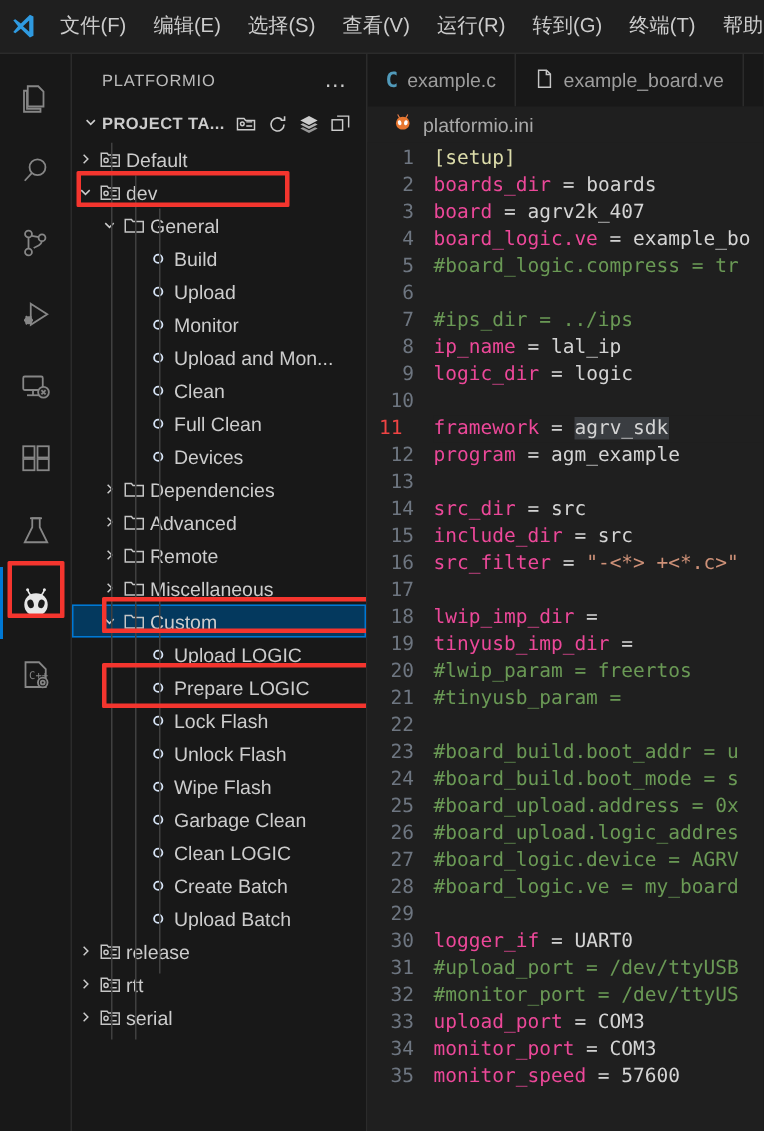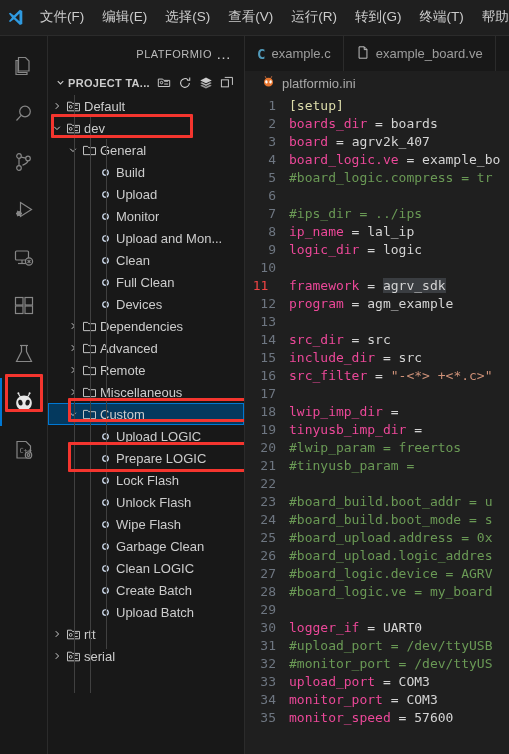--- a/index.html
+++ b/index.html
@@ -70,21 +70,21 @@
     position: relative;
     overflow: hidden;
   }
   .sidebar-title {
     height: 35px; flex: 0 0 35px;
     display: flex; align-items: center;
     padding: 0 8px 0 20px;
     color: #bbbbbb; font-size: 11px; letter-spacing: .5px;
     text-transform: uppercase;
   }
-  .sidebar-title .label { flex: 1 1 auto; text-align: right; }
+  .sidebar-title .label { flex: 1 1 auto; }
   .sidebar-title .more { color: #cccccc; font-size: 15px; letter-spacing: 1px; cursor: pointer; padding: 0 4px;}
 
   .section-header {
     height: 24px; display: flex; align-items: center;
     padding: 0 4px 0 4px;
     color: #cccccc; font-size: 11px; font-weight: bold;
     letter-spacing: .3px;
     cursor: pointer;
   }
   .section-header .twisty { width: 16px; text-align:center; color:#cccccc; font-size: 11px; }
@@ -556,20 +556,35 @@
           <span class="tlabel">Create Batch</span>
         </div>
         <div class="trow" style="padding-left: 34px;">
           <span class="twisty"></span>
           <span class="ticon">
             <svg width="11" height="11" viewBox="0 0 16 16" fill="none" stroke="#d6e3f5" stroke-width="1.8">
               <circle cx="8" cy="8" r="4"></circle>
             </svg>
           </span>
           <span class="tlabel">Upload Batch</span>
+        </div>
+        <div class="trow" style="padding-left: 2px;">
+          <span class="twisty">
+            <svg width="10" height="10" viewBox="0 0 16 16" fill="none" stroke="#ccc" stroke-width="1.6">
+              <path d="M6 3.5l4.5 4.5L6 12.5"></path>
+            </svg>
+          </span>
+          <span class="ticon">
+            <svg width="15" height="15" viewBox="0 0 16 16" fill="none" stroke="#c5c5c5" stroke-width="1.05">
+              <path d="M1.6 3.4h4.2l1 1.3h7.6v7.9H1.6z"></path>
+              <circle cx="5" cy="8.4" r="1.5"></circle>
+              <path d="M8.3 6.6h4.3M8.3 10.2h4.3"></path>
+            </svg>
+          </span>
+          <span class="tlabel">release</span>
         </div>
         <div class="trow" style="padding-left: 2px;">
           <span class="twisty">
             <svg width="10" height="10" viewBox="0 0 16 16" fill="none" stroke="#ccc" stroke-width="1.6">
               <path d="M6 3.5l4.5 4.5L6 12.5"></path>
             </svg>
           </span>
           <span class="ticon">
             <svg width="15" height="15" viewBox="0 0 16 16" fill="none" stroke="#c5c5c5" stroke-width="1.05">
               <path d="M1.6 3.4h4.2l1 1.3h7.6v7.9H1.6z"></path>

